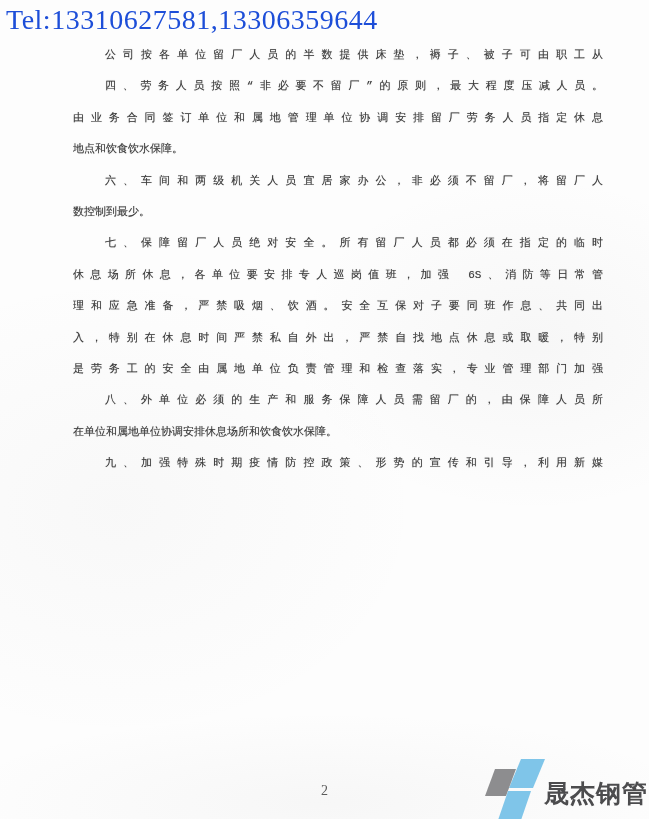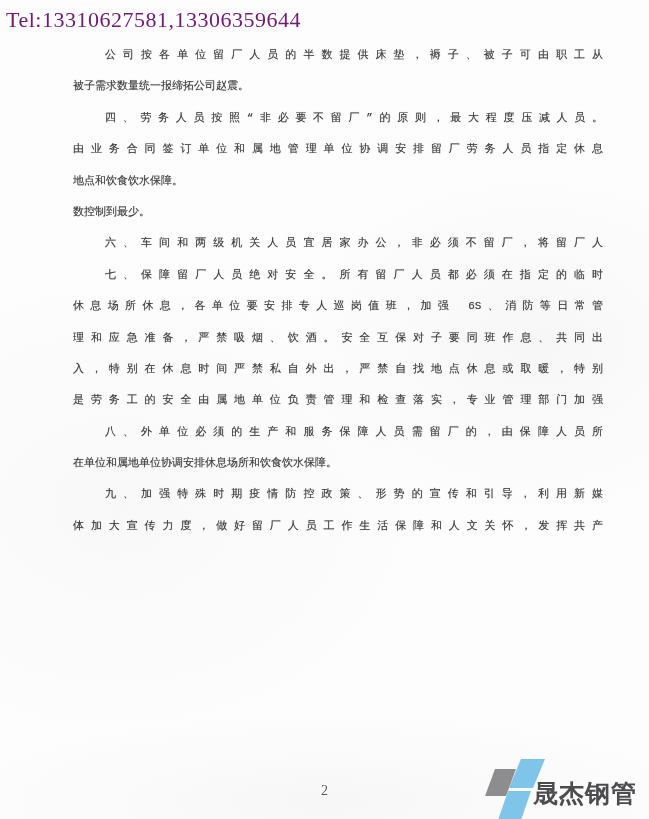--- a/index.html
+++ b/index.html
@@ -16,22 +16,22 @@
     content:"";
     position:absolute; inset:0;
     background:
       radial-gradient(ellipse 340px 240px at 82% 42%, rgba(130,130,130,0.05), transparent 70%),
       radial-gradient(ellipse 420px 320px at 18% 62%, rgba(130,130,130,0.04), transparent 72%),
       radial-gradient(ellipse 500px 120px at 50% 98%, rgba(130,130,130,0.05), transparent 75%);
     pointer-events:none;
   }
   .tel {
     position:absolute; left:6px; top:1px;
-    font-size:22px; line-height:38px;
-    color:#701a75;
+    font-size:28px; line-height:38px;
+    color:#1d4ed8;
     letter-spacing:0.5px;
     white-space:nowrap;
   }
   .body {
     position:absolute; left:73px; top:40px; width:530px;
     font-size:11px; color:#3e3e3e;
     text-shadow:0 0 0.7px rgba(62,62,62,0.55);
     font-family:Liberation Mono, monospace;
   }
   .line {
@@ -45,73 +45,71 @@
     position:absolute; left:0; right:0; top:783px;
     text-align:center;
     font-size:14px; color:#5b5b5b;
   }
   .watermark {
     position:absolute; right:0; bottom:0;
     width:168px; height:68px;
   }
   .watermark svg { position:absolute; left:0; bottom:-4px; }
   .wm-text {
-    position:absolute; right:12px; top:26px;
+    position:absolute; right:1px; top:26px;
     font-family:"Liberation Sans","DejaVu Sans",sans-serif;
     font-weight:bold;
     font-size:25px; letter-spacing:1px;
     color:#4c4c4e;
     white-space:nowrap;
   }
 </style>
 </head>
 <body>
 
 <div class="page">
 
   <div class="tel">Tel:13310627581,13306359644</div>
 
   <div class="body">
 
     <div class="para">
       <div class="line indent">公司按各单位留厂人员的半数提供床垫，褥子、被子可由职工从</div>
-      <div class="line last">被子需求数量统一报缔拓公司赵震。</div>
     </div>
 
     <div class="para">
     </div>
 
     <div class="para">
       <div class="line indent">四、劳务人员按照“非必要不留厂”的原则，最大程度压减人员。</div>
       <div class="line">由业务合同签订单位和属地管理单位协调安排留厂劳务人员指定休息</div>
       <div class="line last">地点和饮食饮水保障。</div>
     </div>
 
 
     <div class="para">
+      <div class="line indent">六、车间和两级机关人员宜居家办公，非必须不留厂，将留厂人</div>
       <div class="line last">数控制到最少。</div>
-      <div class="line indent">六、车间和两级机关人员宜居家办公，非必须不留厂，将留厂人</div>
     </div>
 
     <div class="para">
       <div class="line indent">七、保障留厂人员绝对安全。所有留厂人员都必须在指定的临时</div>
       <div class="line">休息场所休息，各单位要安排专人巡岗值班，加强 6S、消防等日常管</div>
       <div class="line">理和应急准备，严禁吸烟、饮酒。安全互保对子要同班作息、共同出</div>
       <div class="line">入，特别在休息时间严禁私自外出，严禁自找地点休息或取暖，特别</div>
       <div class="line">是劳务工的安全由属地单位负责管理和检查落实，专业管理部门加强</div>
     </div>
 
     <div class="para">
       <div class="line indent">八、外单位必须的生产和服务保障人员需留厂的，由保障人员所</div>
       <div class="line last">在单位和属地单位协调安排休息场所和饮食饮水保障。</div>
     </div>
 
     <div class="para">
       <div class="line indent">九、加强特殊时期疫情防控政策、形势的宣传和引导，利用新媒</div>
-      <div class="line">体加大宣传力度，做好留厂人员工作生活保障和人文关怀，发挥共产</div>
     </div>
 
   </div>
 
   <div class="pagenum">2</div>
 
   <div class="watermark">
     <svg width="168" height="74" viewBox="0 0 168 74" aria-hidden="true">
       <polygon points="40,10 64,10 52,39 28,39" fill="#7fc5e9"></polygon>
       <polygon points="14,20 35,20 25,47 4,47" fill="#8d8d8f"></polygon>

